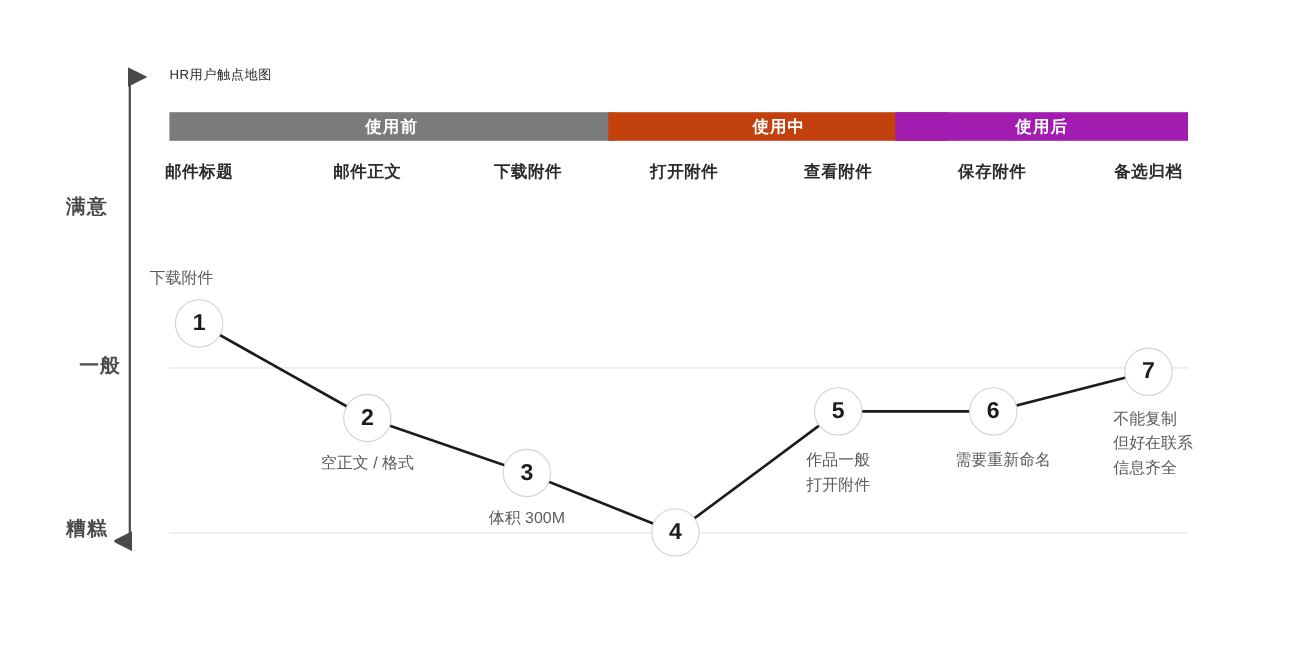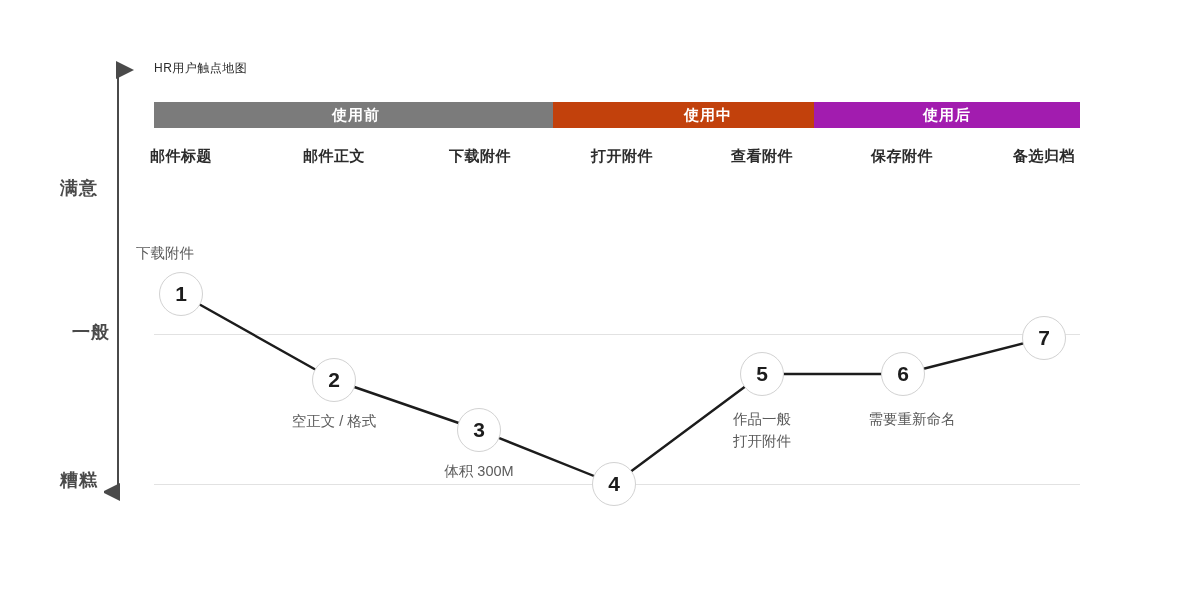--- a/index.html
+++ b/index.html
@@ -179,14 +179,17 @@
   <div class="point" style="left:762px; top:374px;">5</div>
   <div class="point" style="left:903px; top:374px;">6</div>
   <div class="point" style="left:1044px; top:338px;">7</div>
 
   <div class="annot left" style="left:136px; top:242px;">下载附件</div>
   <div class="annot center" style="left:334px; top:410px;">空正文 / 格式</div>
   <div class="annot center" style="left:479px; top:460px;">体积 300M</div>
   <div class="annot center" style="left:762px; top:408px;">作品一般
 打开附件</div>
   <div class="annot center" style="left:912px; top:408px;">需要重新命名</div>
+  <div class="annot left" style="left:1012px; top:370px;">不能复制
+但好在联系
+信息齐全</div>
 
 </div>
 
 </body></html>

